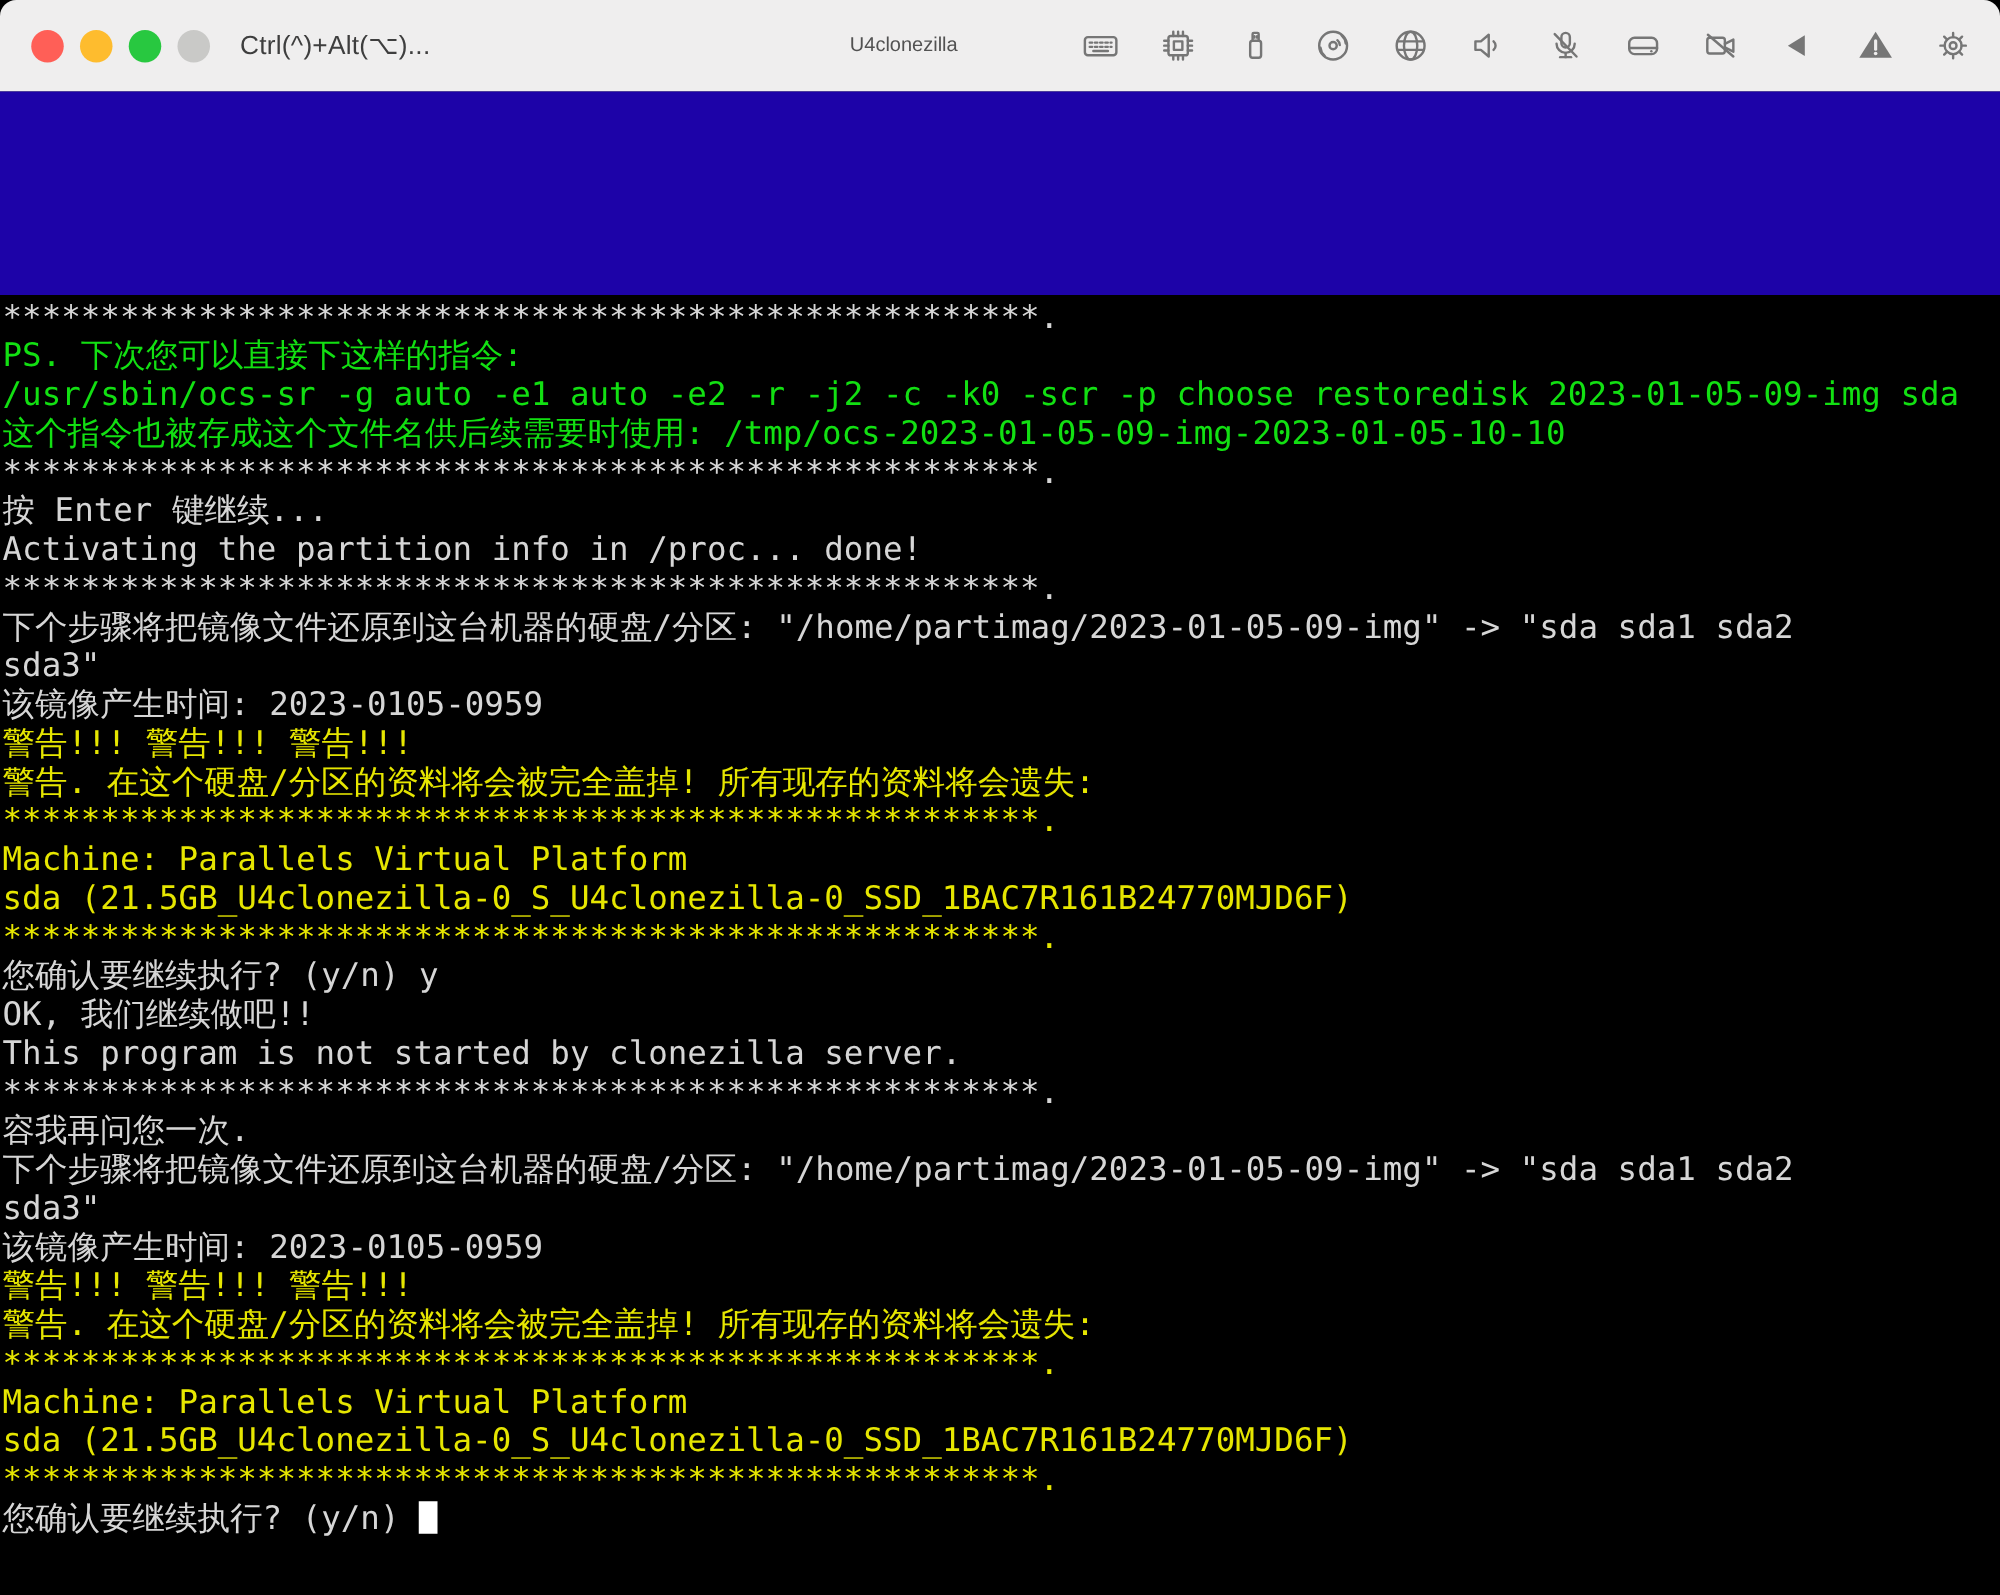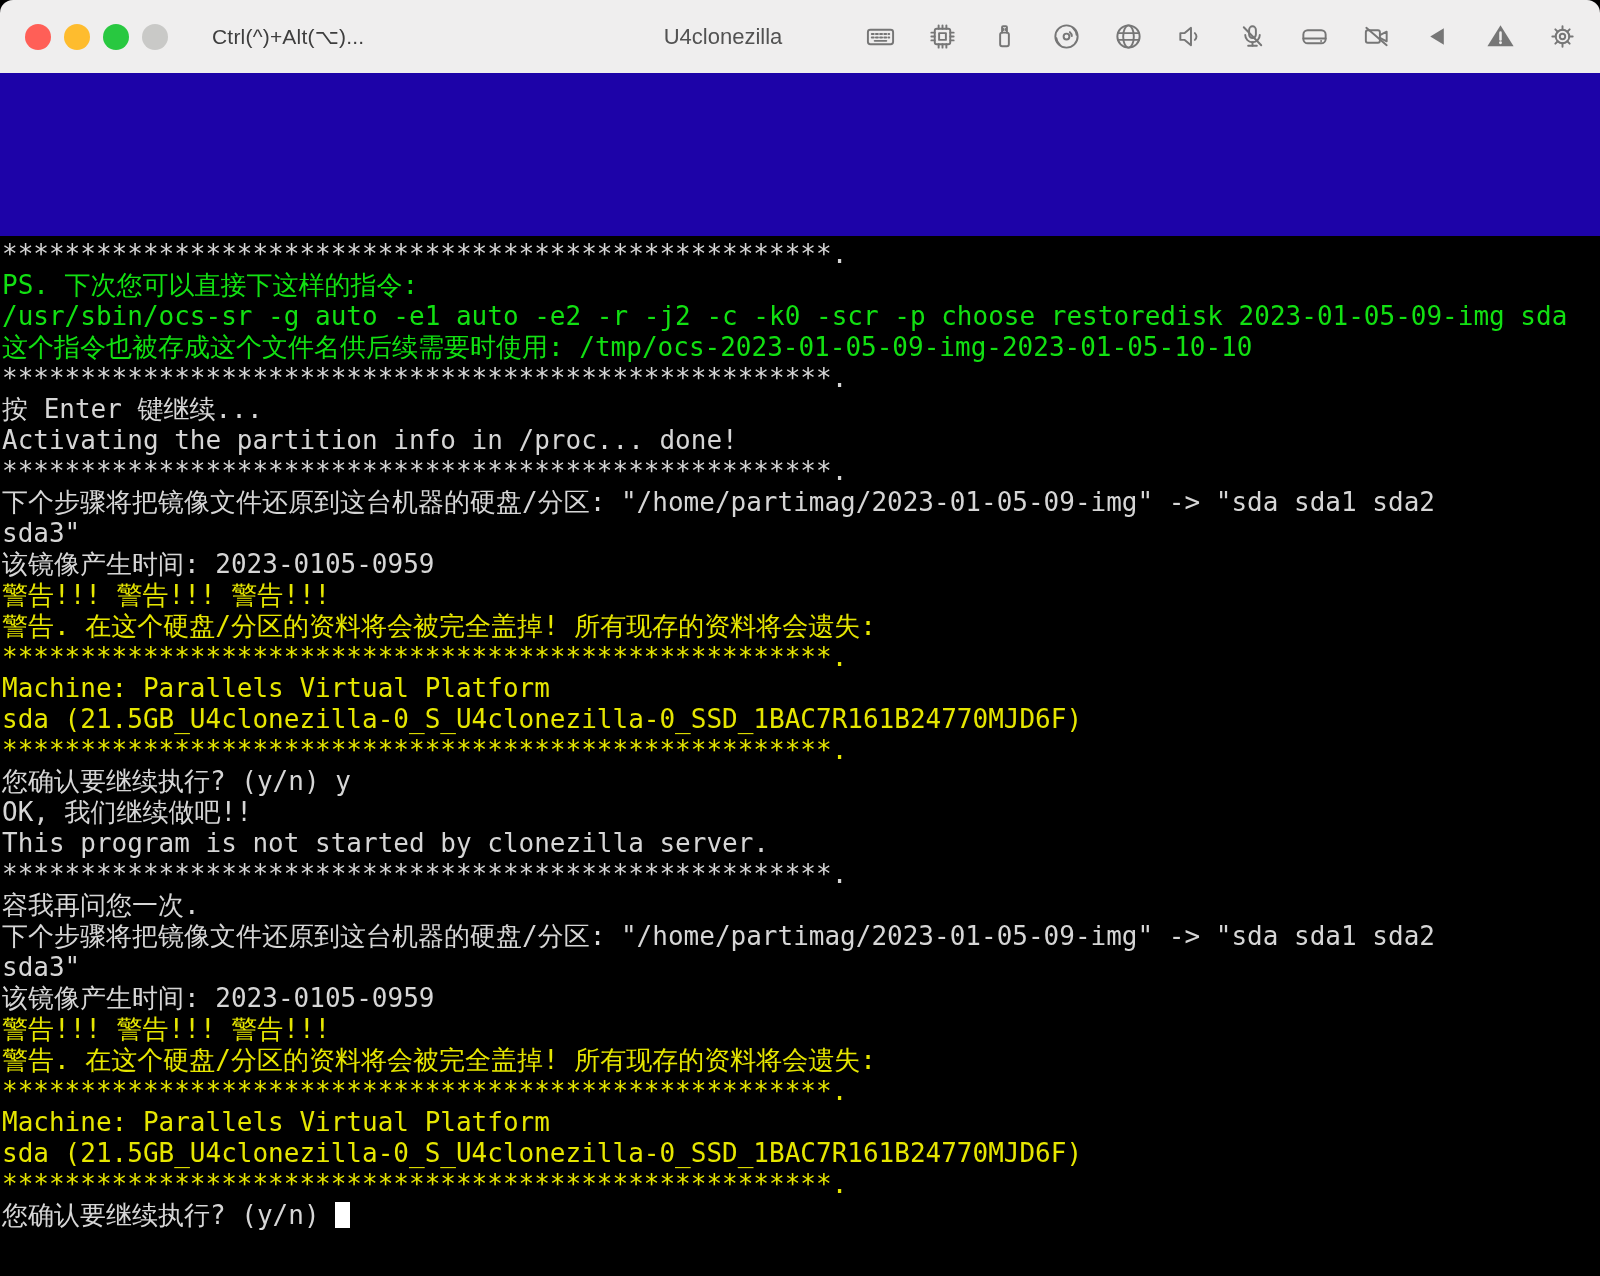--- a/index.html
+++ b/index.html
@@ -1,22 +1,22 @@
 <!DOCTYPE html>
 <html><head>
 <meta charset="utf-8">
 <style>
   html,body{margin:0;padding:0;background:#000;}
   body{width:1600px;height:1276px;overflow:hidden;font-family:"Liberation Sans",sans-serif;}
   .window{width:1600px;height:1276px;border-radius:13px 13px 0 0;overflow:hidden;background:#000;}
   .titlebar{position:relative;height:73px;background:#efeeee;display:flex;align-items:center;}
   .lights{display:flex;gap:13px;padding-left:25px;}
   .tl{width:26px;height:26px;border-radius:50%;display:inline-block;}
-  .shortcut{margin-left:44px;font-size:21px;color:#3e3e3e;letter-spacing:0.2px;}
-  .title{position:absolute;left:723px;top:50%;transform:translate(-50%,-50%);font-size:22px;color:#525252;}
+  .shortcut{margin-left:24px;font-size:21px;color:#3e3e3e;letter-spacing:0.2px;}
+  .title{position:absolute;left:723px;top:50%;transform:translate(-50%,-50%);font-size:16px;color:#525252;}
   .icons{margin-left:auto;display:flex;align-items:center;gap:31px;padding-right:22px;}
   .tb-icon{display:inline-flex;width:31px;height:31px;color:#767676;}
   .tb-icon svg{width:31px;height:31px;fill:none;stroke:#767676;stroke-width:2;stroke-linecap:round;stroke-linejoin:round;}
   .tb-icon svg .dash{stroke-dasharray:2 2.3;}
   .screen{height:1203px;background:#000;}
   .blue-band{height:163px;background:#1d03a8;}
   .terminal{padding:3px 0 0 2px;font-family:"DejaVu Sans Mono","Liberation Mono",monospace;font-size:26px;line-height:31px;white-space:pre;overflow:hidden;}
   .tline{height:31px;}
   .cursor{display:inline-block;width:15px;height:26px;background:#ffffff;vertical-align:-4px;}
 </style>

